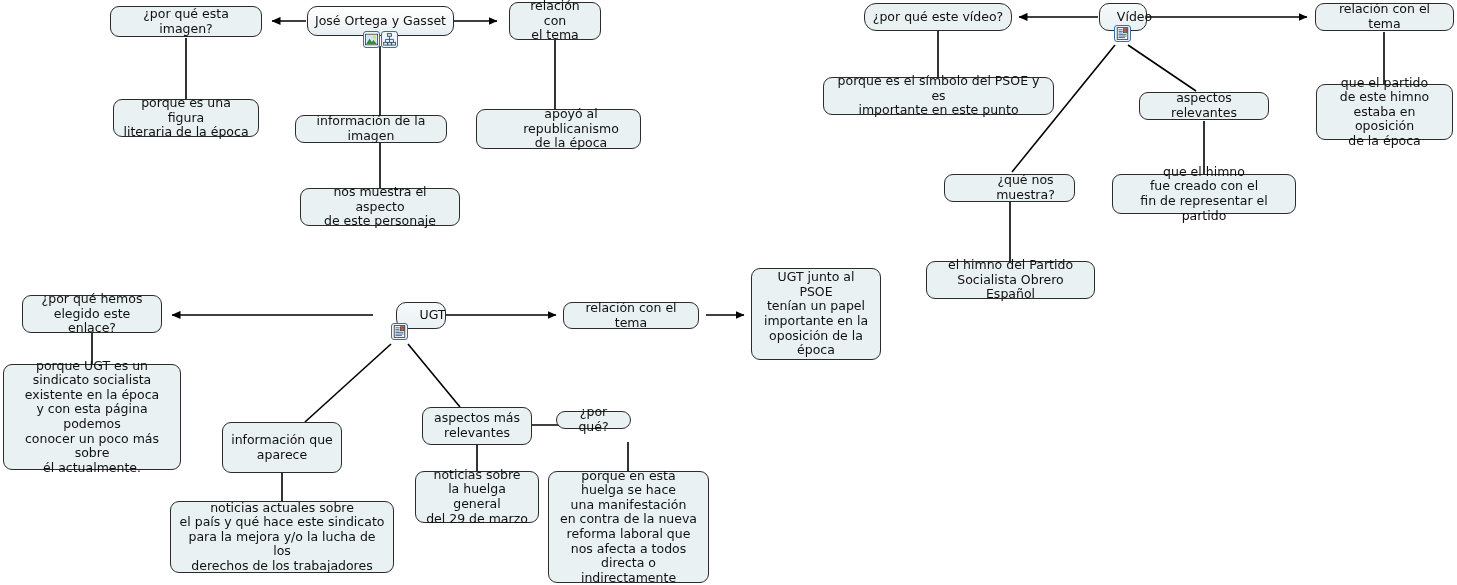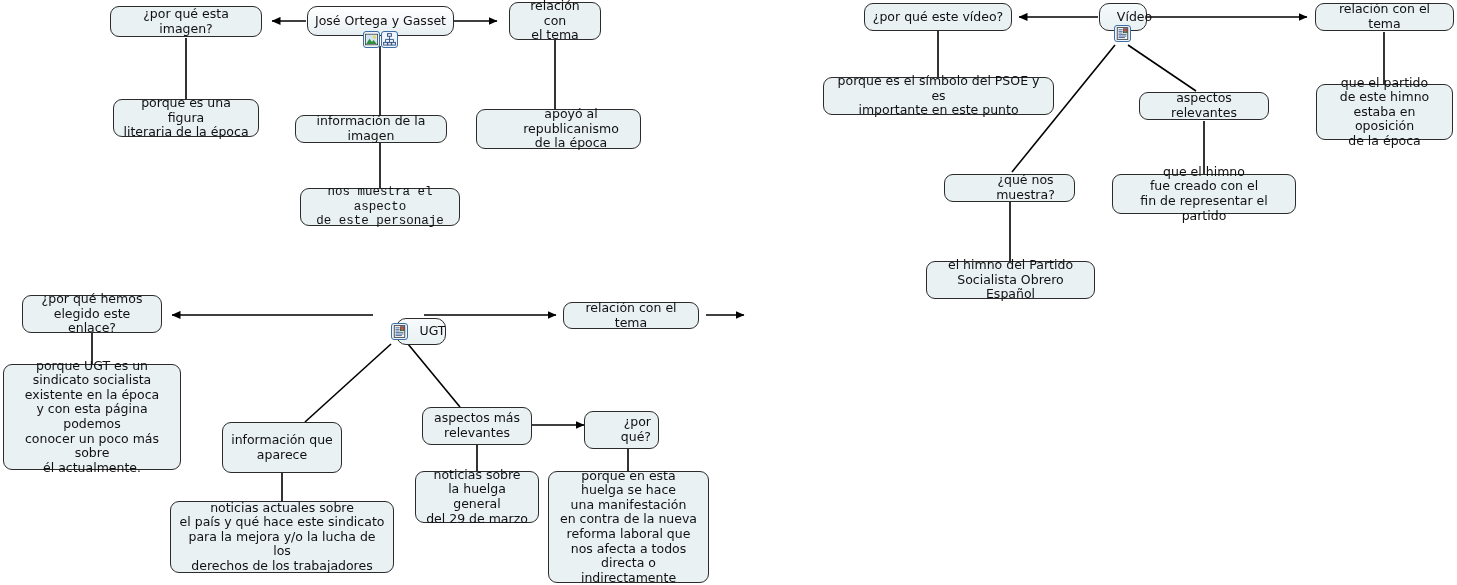--- a/index.html
+++ b/index.html
@@ -129,21 +129,21 @@
   <div class="node" style="left:110px;top:6px;width:152px;height:31px;">¿por qué esta imagen?</div>
 
   <div class="node" style="left:509px;top:2px;width:92px;height:38px;">relación con
 el tema</div>
 
   <div class="node" style="left:113px;top:99px;width:146px;height:38px;">porque es una figura
 literaria de la época</div>
 
   <div class="node" style="left:295px;top:115px;width:152px;height:28px;">información de la imagen</div>
 
-  <div class="node" style="left:300px;top:188px;width:160px;height:38px;font-family:Liberation Mono, monospace;">nos muestra el aspecto
+  <div class="node" style="left:300px;top:188px;width:160px;height:38px;">nos muestra el aspecto
 de este personaje</div>
 
   <div class="node" style="left:476px;top:109px;width:165px;height:40px;padding-left:32px;">apoyó al republicanismo
 de la época</div>
 
   <div class="node rootblue" style="left:1099px;top:3px;width:48px;height:28px;">Vídeo</div>
   <div class="icon-strip" style="left:1114px;top:25px;">
     <span class="res-icon" title="web page">
       <svg viewBox="0 0 16 16" xmlns="http://www.w3.org/2000/svg">
         <rect x="1.5" y="0.8" width="13" height="14.4" fill="#ffffff" stroke="#2a2a2a" stroke-width="1"></rect>
@@ -154,21 +154,21 @@
           <path d="M3 9.4 H13"></path>
             <path d="M3 11.2 H13"></path>
             <path d="M3 13 H11"></path>
         </g>
         <rect x="9.2" y="2.2" width="4.4" height="5" fill="#d9534f" stroke="#2a2a2a" stroke-width="0.8"></rect>
         <path d="M9.4 7 L10.8 4.6 L11.8 6 L12.6 5 L13.4 7 z" fill="#2f8f3e"></path>
       </svg>
     </span>
   </div>
 
-  <div class="node" style="left:864px;top:3px;width:148px;height:28px;">¿por qué este vídeo?</div>
+  <div class="node" style="left:864px;top:3px;width:148px;height:28px;border-radius:12px;">¿por qué este vídeo?</div>
 
   <div class="node" style="left:1315px;top:3px;width:139px;height:28px;">relación con el tema</div>
 
   <div class="node" style="left:823px;top:77px;width:231px;height:38px;">porque es el símbolo del PSOE y es
 importante en este punto</div>
 
   <div class="node" style="left:1139px;top:92px;width:130px;height:28px;">aspectos relevantes</div>
 
   <div class="node" style="left:944px;top:174px;width:131px;height:28px;padding-left:39px;">¿qué nos muestra?</div>
 
@@ -177,21 +177,21 @@
 fin de representar el partido</div>
 
   <div class="node" style="left:1316px;top:84px;width:137px;height:56px;">que el partido
 de este himno
 estaba en oposición
 de la época</div>
 
   <div class="node" style="left:926px;top:261px;width:169px;height:38px;">el himno del Partido
 Socialista Obrero Español</div>
 
-  <div class="node rootblue" style="left:396px;top:302px;width:50px;height:27px;margin-top:16px;">UGT</div>
+  <div class="node rootblue" style="left:396px;top:302px;width:50px;height:27px;">UGT</div>
   <div class="icon-strip" style="left:391px;top:323px;">
     <span class="res-icon" title="web page">
       <svg viewBox="0 0 16 16" xmlns="http://www.w3.org/2000/svg">
         <rect x="1.5" y="0.8" width="13" height="14.4" fill="#ffffff" stroke="#2a2a2a" stroke-width="1"></rect>
         <g stroke="#2a4f86" stroke-width="1">
           <path d="M3 3.4 H8.2"></path>
             <path d="M3 5.4 H8.2"></path>
             <path d="M3 7.4 H8.2"></path>
           <path d="M3 9.4 H13"></path>
             <path d="M3 11.2 H13"></path>
@@ -221,26 +221,31 @@
 para la mejora y/o la lucha de los
 derechos de los trabajadores</div>
 
   <div class="node" style="left:422px;top:407px;width:110px;height:38px;">aspectos más
 relevantes</div>
 
   <div class="node" style="left:415px;top:471px;width:124px;height:52px;">noticias sobre
 la huelga general
 del 29 de marzo</div>
 
-  <div class="node" style="left:584px;top:411px;width:75px;height:38px;text-align:right;">¿por qué?</div>
+  <div class="node" style="left:556px;top:411px;width:75px;height:18px;">¿por qué?</div>
 
   <div class="node" style="left:548px;top:471px;width:161px;height:112px;">porque en esta
 huelga se hace
 una manifestación
 en contra de la nueva
 reforma laboral que
 nos afecta a todos
 directa o indirectamente</div>
 
   <div class="node" style="left:563px;top:302px;width:136px;height:27px;">relación con el tema</div>
 
+  <div class="node" style="left:751px;top:268px;width:130px;height:92px;">UGT junto al PSOE
+tenían un papel
+importante en la
+oposición de la
+época</div>
 
 </div>
 
 </body></html>

